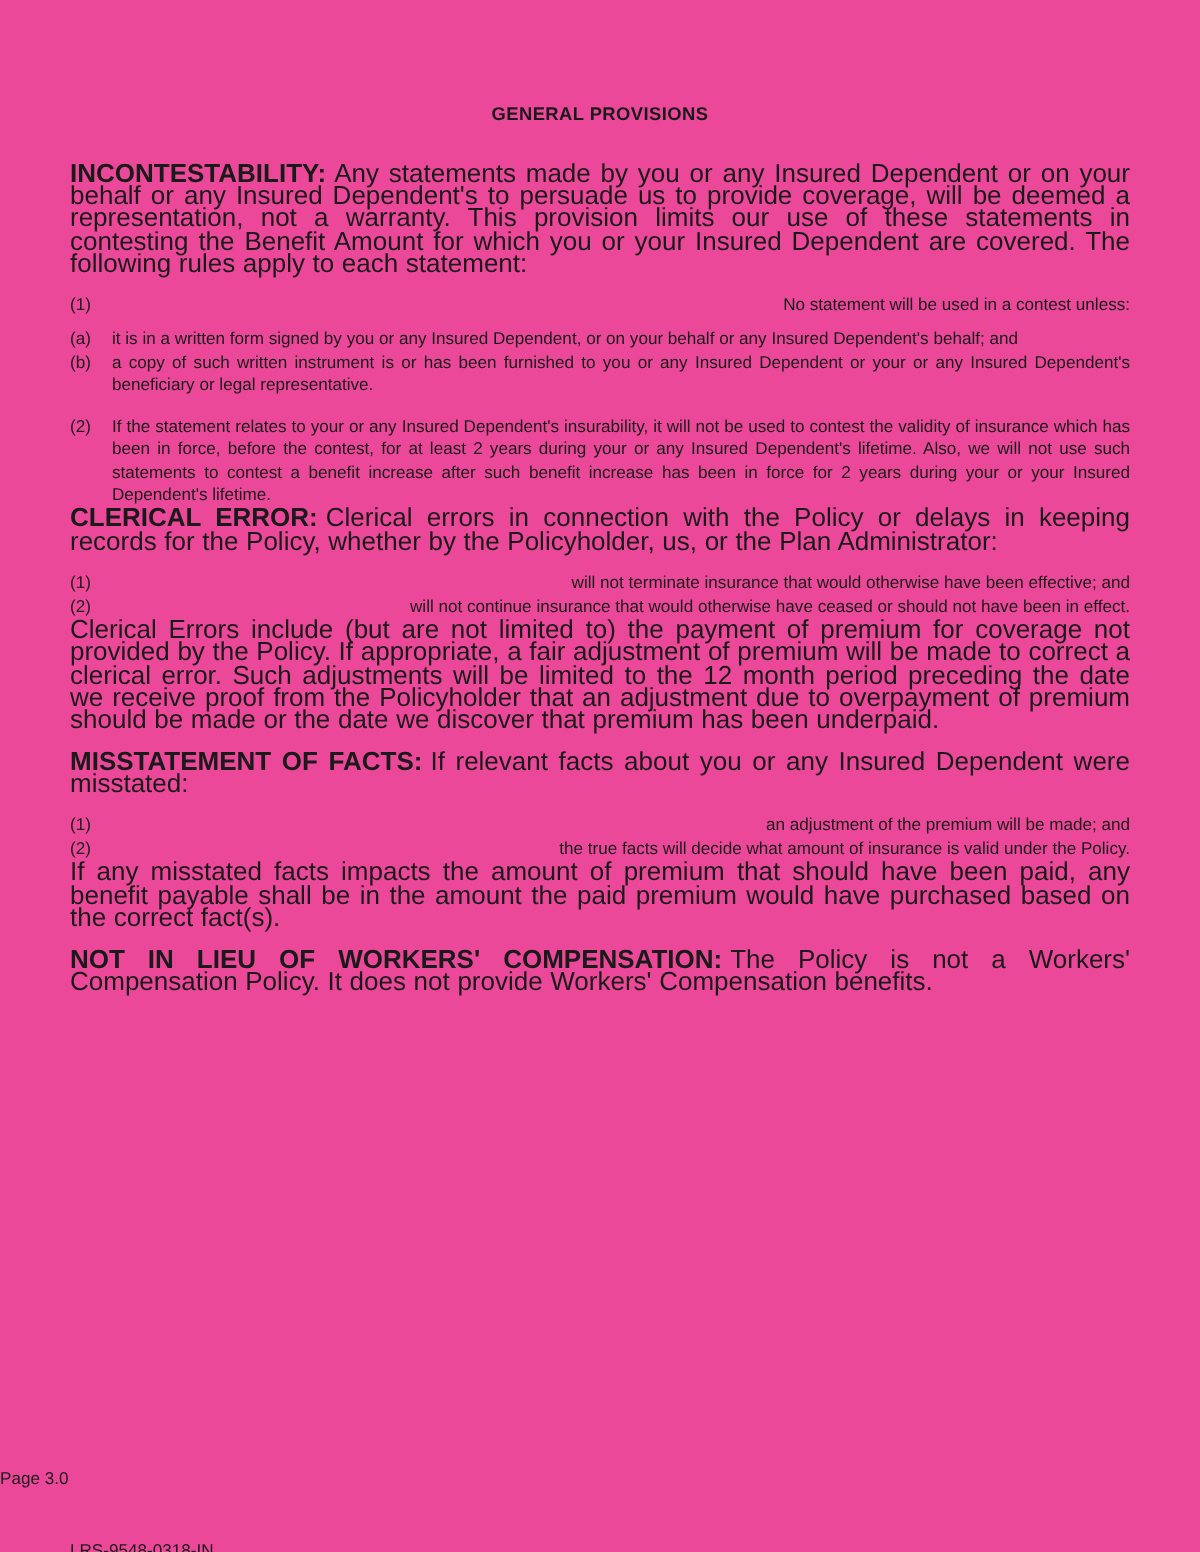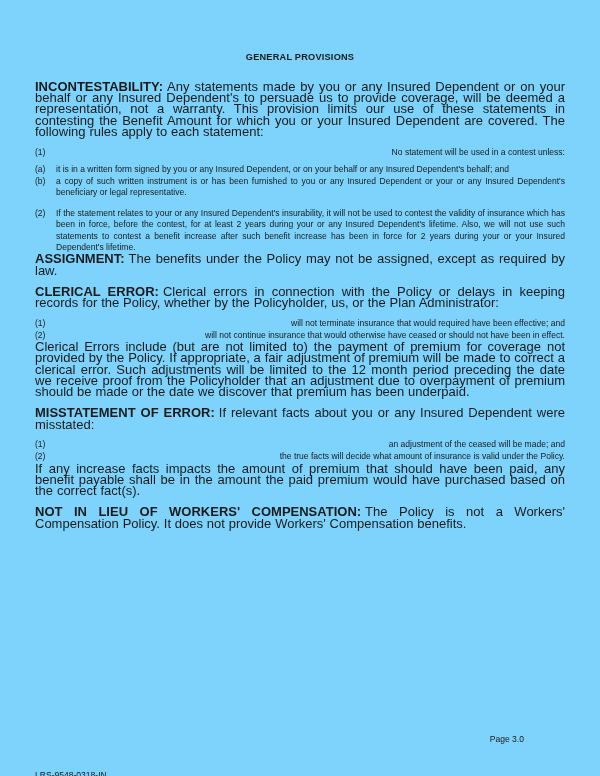--- a/index.html
+++ b/index.html
@@ -15,21 +15,21 @@
     color: #1a1a1a;
     -webkit-font-smoothing: antialiased;
   }
   .page {
     position: absolute;
     left: 0; top: 0;
     width: 600px;
     height: 776px;
     box-sizing: border-box;
     padding: 0;
-    background: #7dd3fc;
+    background: #ec4899;
     overflow: hidden;
   }
   .content {
     position: absolute;
     left: 35px;
     top: 52px;
     width: 530px;
   }
   .doc-title {
     text-align: center;
@@ -110,21 +110,21 @@
     left: 0;
     top: 0;
     white-space: nowrap;
     margin-top: 36px;
   }
   .pagenum-wrap {
     position: absolute;
     left: -35px;
     top: 0;
     width: 524px;
-    text-align: right;
+    text-align: left;
   }
 </style>
 </head>
 <body>
 
 <div class="page">
 
   <div class="content">
 
     <h1 class="doc-title">GENERAL PROVISIONS</h1>
@@ -149,51 +149,50 @@
       </li>
     </ol>
 
     <ol class="level1 list-block lvl1">
       <li class="item just">
         <span class="marker">(2)</span>
         <span class="itemtext">If the statement relates to your or any Insured Dependent's insurability, it will not be used to contest the validity of insurance which has been in force, before the contest, for at least 2 years during your or any Insured Dependent's lifetime.  Also, we will not use such statements to contest a benefit increase after such benefit increase has been in force for 2 years during your or your Insured Dependent's lifetime.</span>
       </li>
     </ol>
 
-    <p class="body-para"><span class="lead">ASSIGNMENT:</span><span class="lead-gap"></span><span>The benefits under the Policy may not be assigned, except as required by law.</span></p>
 
     <p class="body-para"><span class="lead">CLERICAL ERROR:</span><span class="lead-gap"></span><span>Clerical errors in connection with the Policy or delays in keeping records for the Policy, whether by the Policyholder, us, or the Plan Administrator:</span></p>
 
     <ol class="level1 list-block lvl1">
       <li class="item left">
         <span class="marker">(1)</span>
-        <span class="itemtext">will not terminate insurance that would required have been effective; and</span>
+        <span class="itemtext">will not terminate insurance that would otherwise have been effective; and</span>
       </li>
       <li class="item left">
         <span class="marker">(2)</span>
         <span class="itemtext">will not continue insurance that would otherwise have ceased or should not have been in effect.</span>
       </li>
     </ol>
 
     <p class="body-para">Clerical Errors include (but are not limited to) the payment of premium for coverage not provided by the Policy.  If appropriate, a fair adjustment of premium will be made to correct a clerical error.  Such adjustments will be limited to the 12 month period preceding the date we receive proof from the Policyholder that an adjustment due to overpayment of premium should be made or the date we discover that premium has been underpaid.</p>
 
-    <p class="body-para"><span class="lead">MISSTATEMENT OF ERROR:</span><span class="lead-gap"></span><span>If relevant facts about you or any Insured Dependent were misstated:</span></p>
+    <p class="body-para"><span class="lead">MISSTATEMENT OF FACTS:</span><span class="lead-gap"></span><span>If relevant facts about you or any Insured Dependent were misstated:</span></p>
 
     <ol class="level1 list-block lvl1">
       <li class="item left">
         <span class="marker">(1)</span>
-        <span class="itemtext">an adjustment of the ceased will be made; and</span>
+        <span class="itemtext">an adjustment of the premium will be made; and</span>
       </li>
       <li class="item left">
         <span class="marker">(2)</span>
         <span class="itemtext">the true facts will decide what amount of insurance is valid under the Policy.</span>
       </li>
     </ol>
 
-    <p class="body-para">If any increase facts impacts the amount of premium that should have been paid, any benefit payable shall be in the amount the paid premium would have purchased based on the correct fact(s).</p>
+    <p class="body-para">If any misstated facts impacts the amount of premium that should have been paid, any benefit payable shall be in the amount the paid premium would have purchased based on the correct fact(s).</p>
 
     <p class="body-para nogap"><span class="lead">NOT IN LIEU OF WORKERS' COMPENSATION:</span><span class="lead-gap"></span><span>The Policy is not a Workers' Compensation Policy.  It does not provide Workers' Compensation benefits.</span></p>
 
   </div>
 
   <div class="footer">
     <span class="doc-code">LRS-9548-0318-IN</span>
     <span class="pagenum-wrap"><span>Page 3.0</span></span>
   </div>
 

